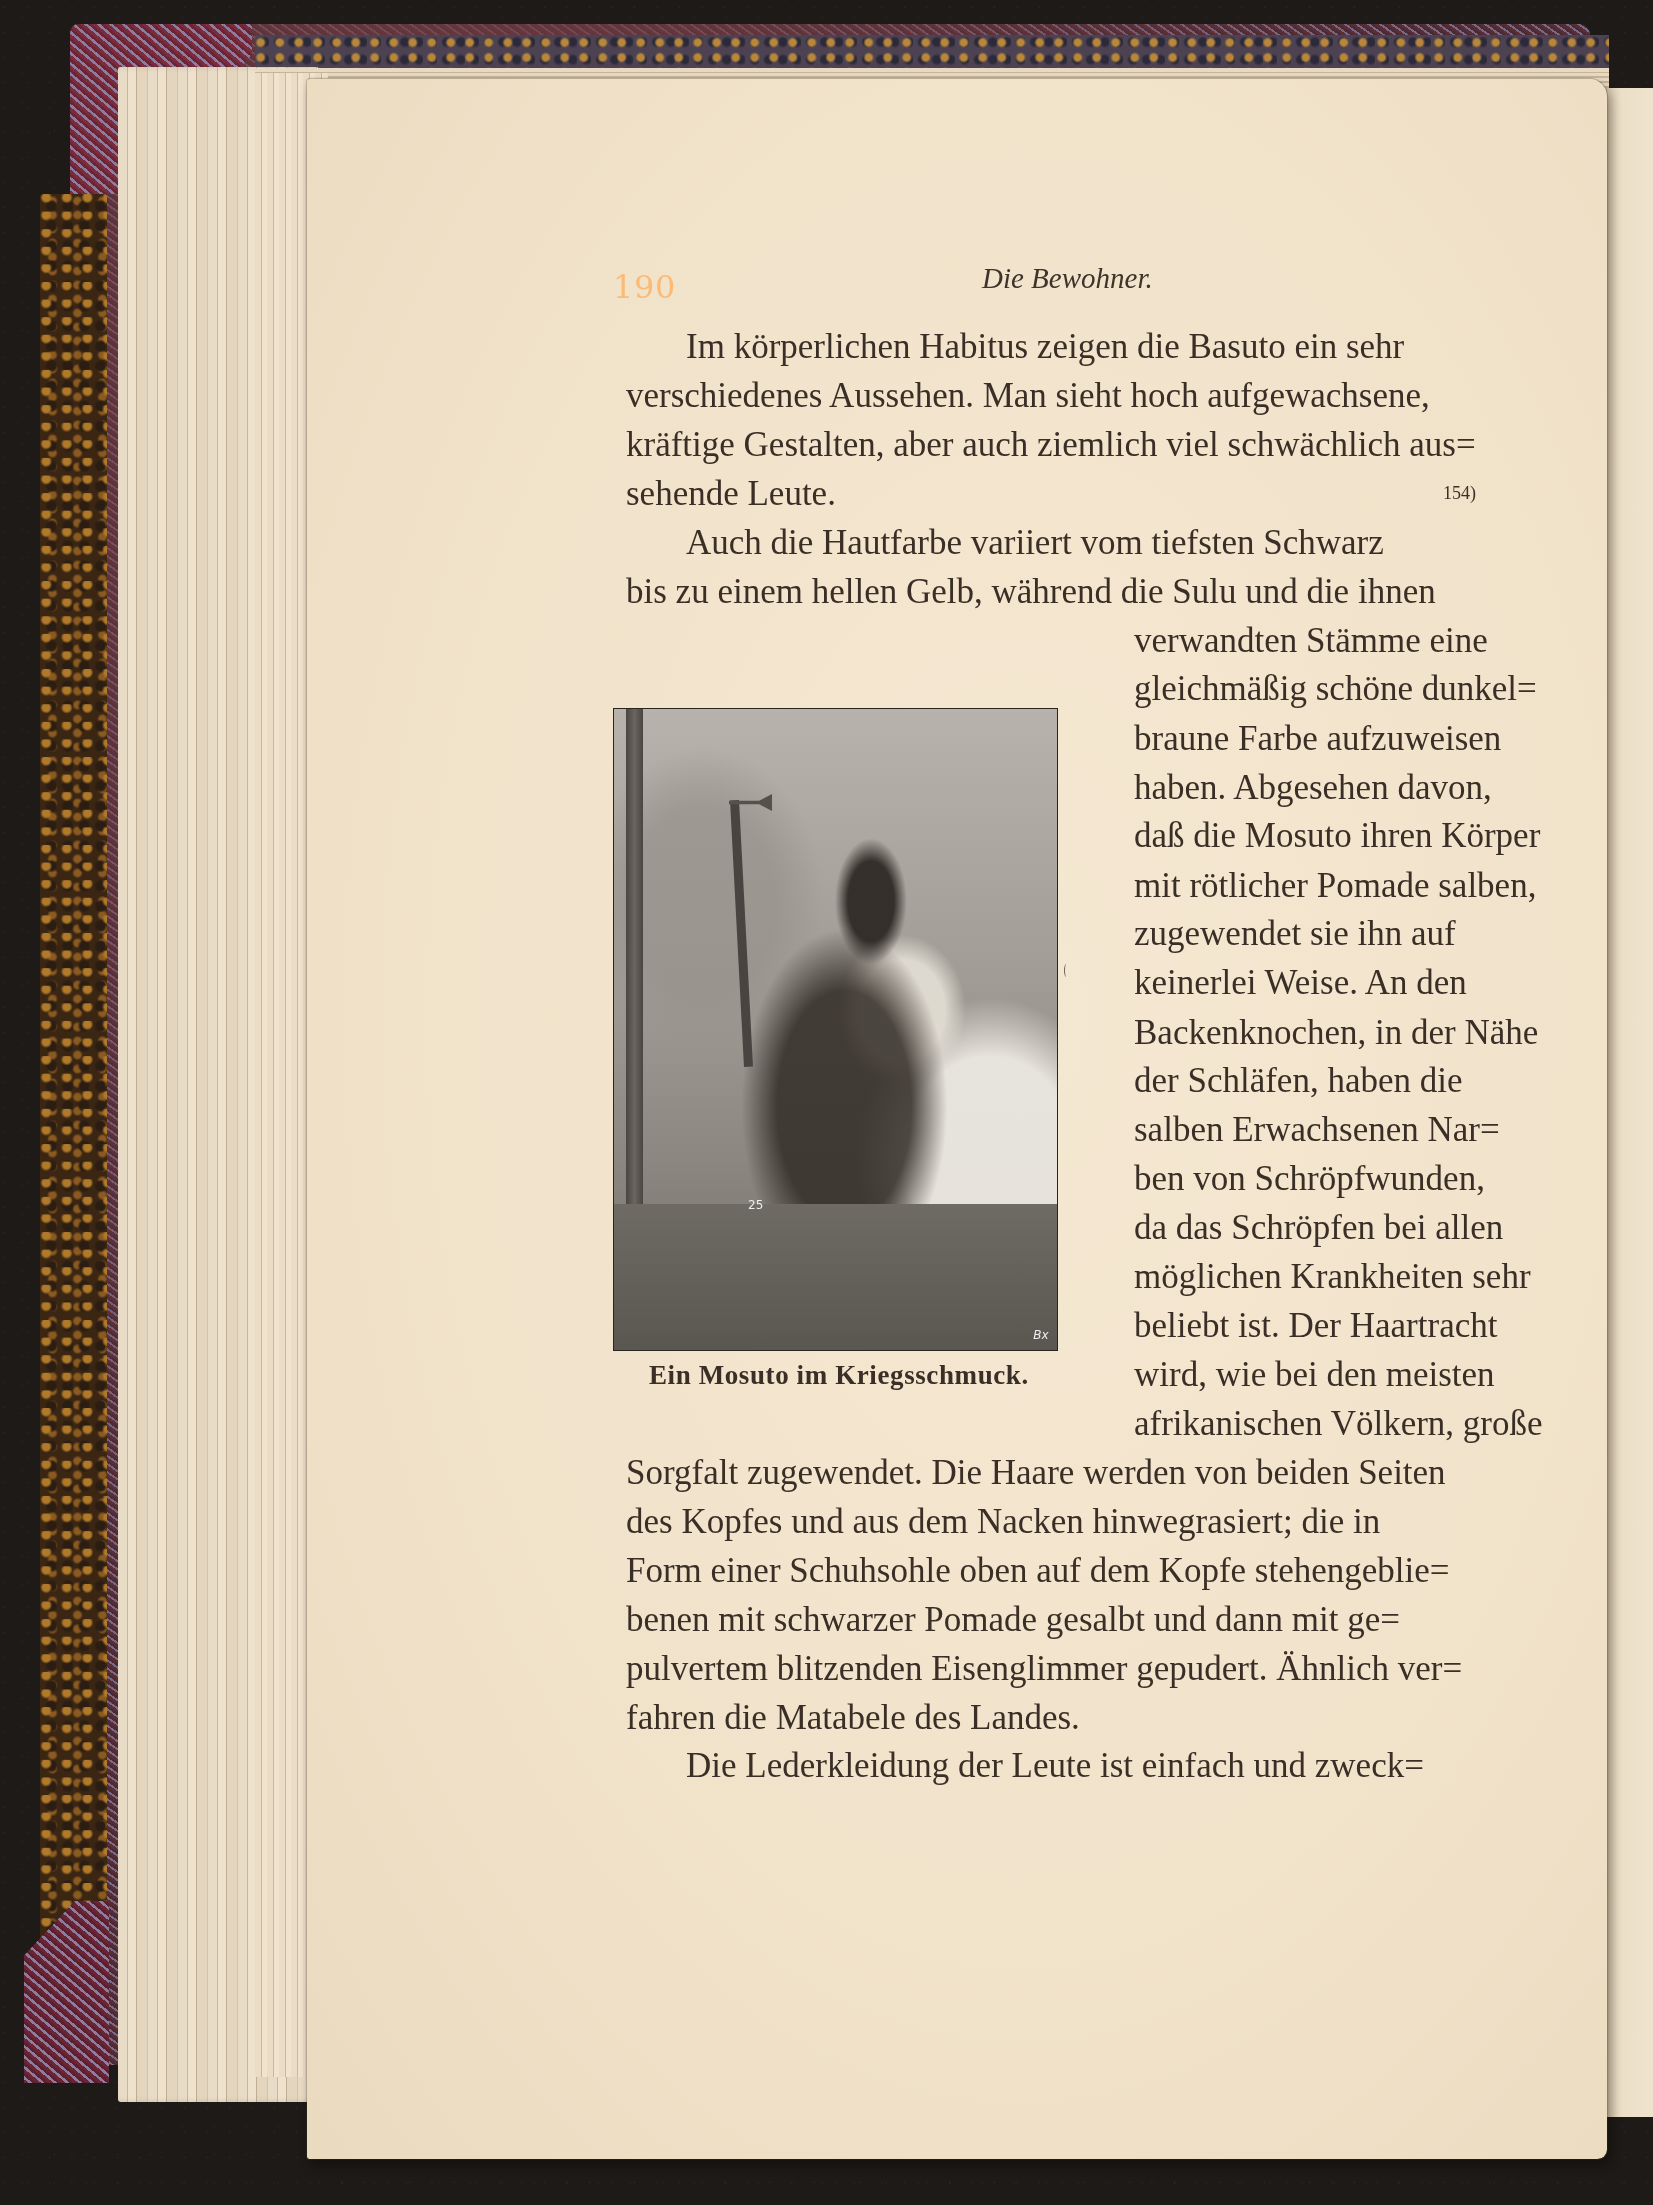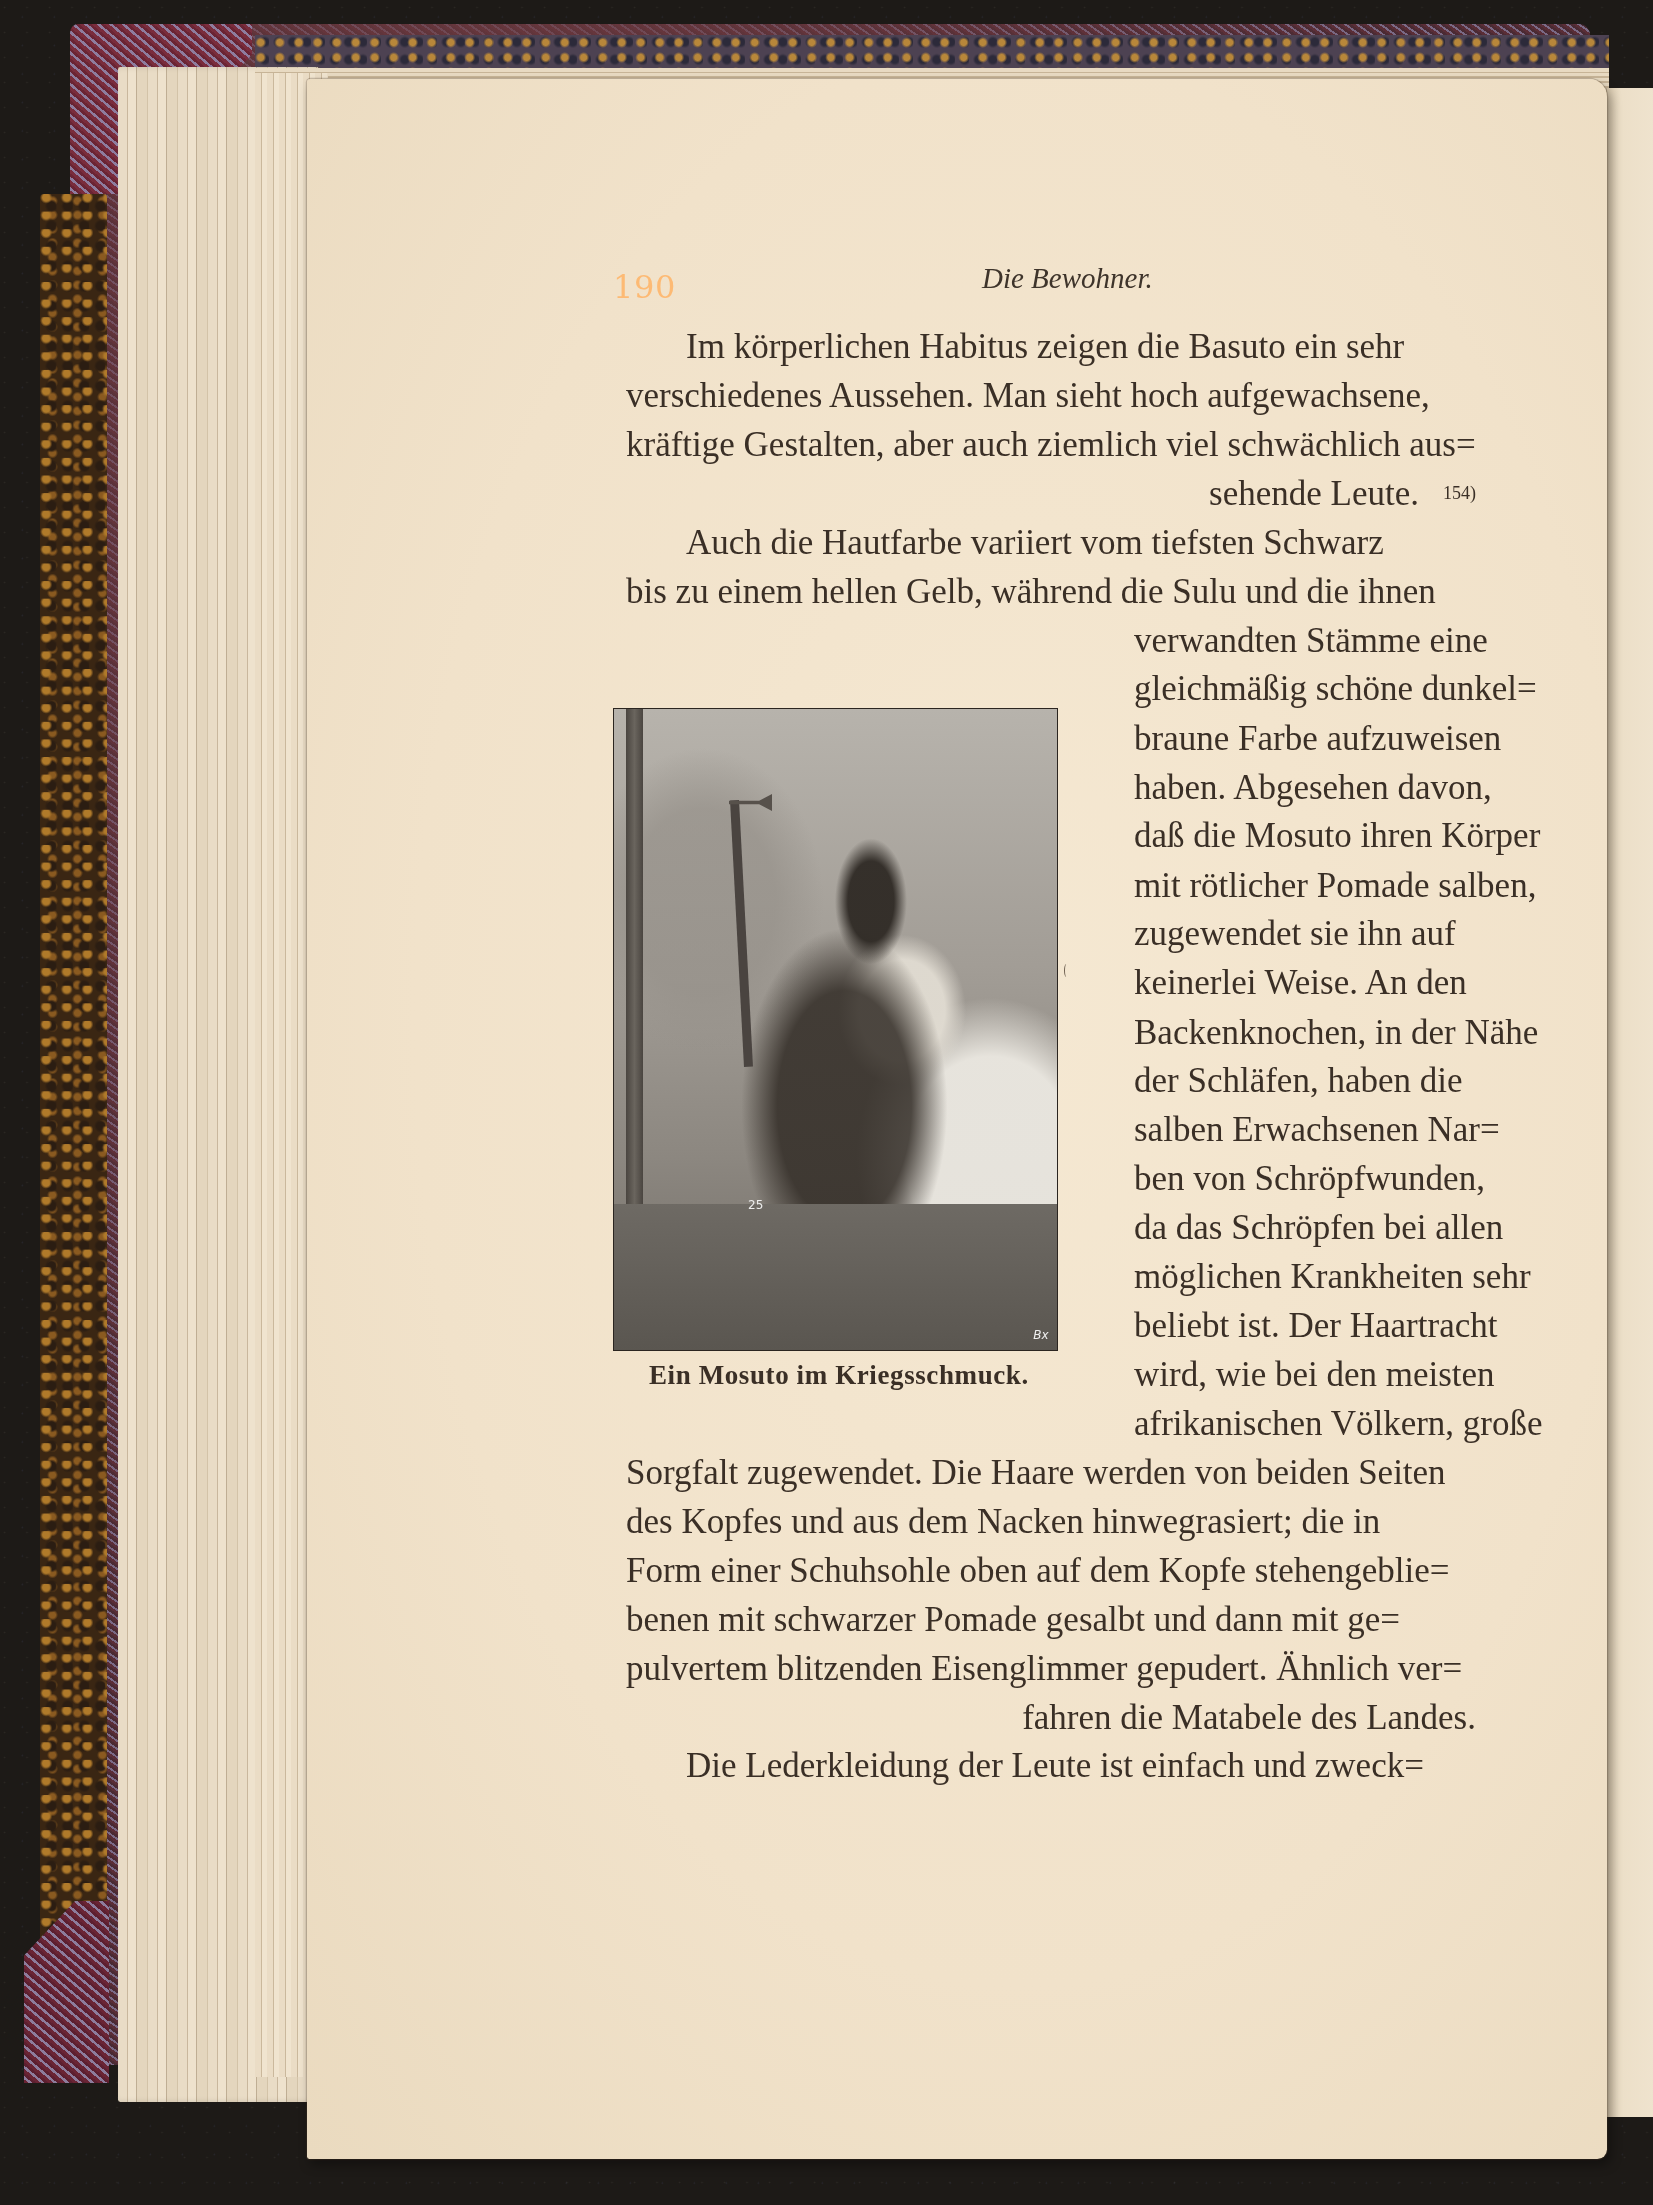--- a/index.html
+++ b/index.html
@@ -94,21 +94,21 @@
   }
   .line {
     position:absolute; white-space:nowrap;
     font-family:"Liberation Serif", serif; font-size:35px; color:#3a2f26;
     display:flex; justify-content:space-between;
     line-height:43px; height:43px;
   }
   .line.full { left:626px; width:850px; }
   .line.indent { left:686px; width:790px; }
   .line.narrow { left:1087px; width:389px;margin-left:47px; }
-  .line.last { justify-content:flex-end; gap:24px; }
+  .line.last { justify-content:space-between; gap:24px; }
   sup.fn { font-size:18px; vertical-align:13.4px; }
   
   .figure {
     position:absolute; left:613px; top:708px; width:443px; height:641px;
     border:1.8px solid #2b2520;
     background:
       radial-gradient(ellipse at 58% 30%, rgba(40,35,30,.9) 0 23px, transparent 36px),
       radial-gradient(ellipse at 52% 62%, rgba(50,44,38,.85) 0 67px, transparent 103px),
       radial-gradient(ellipse at 65% 47%, rgba(225,220,210,.95) 0 43px, transparent 64px),
       radial-gradient(ellipse at 85% 70%, rgba(235,232,225,.95) 0 85px, transparent 134px),

